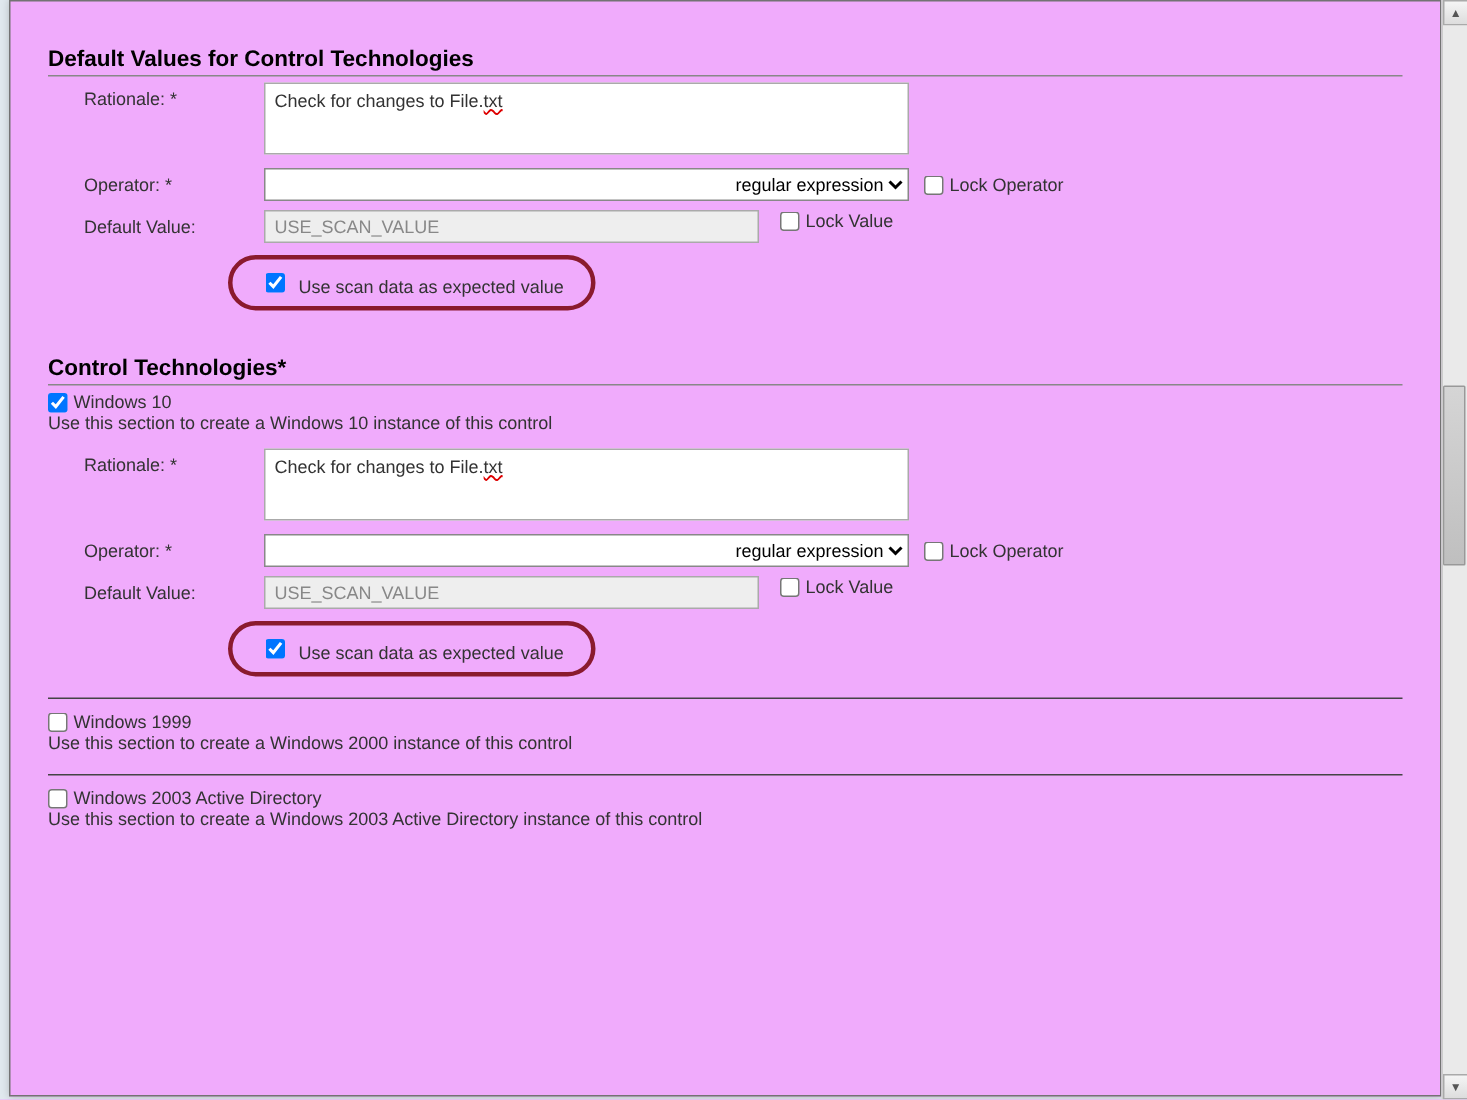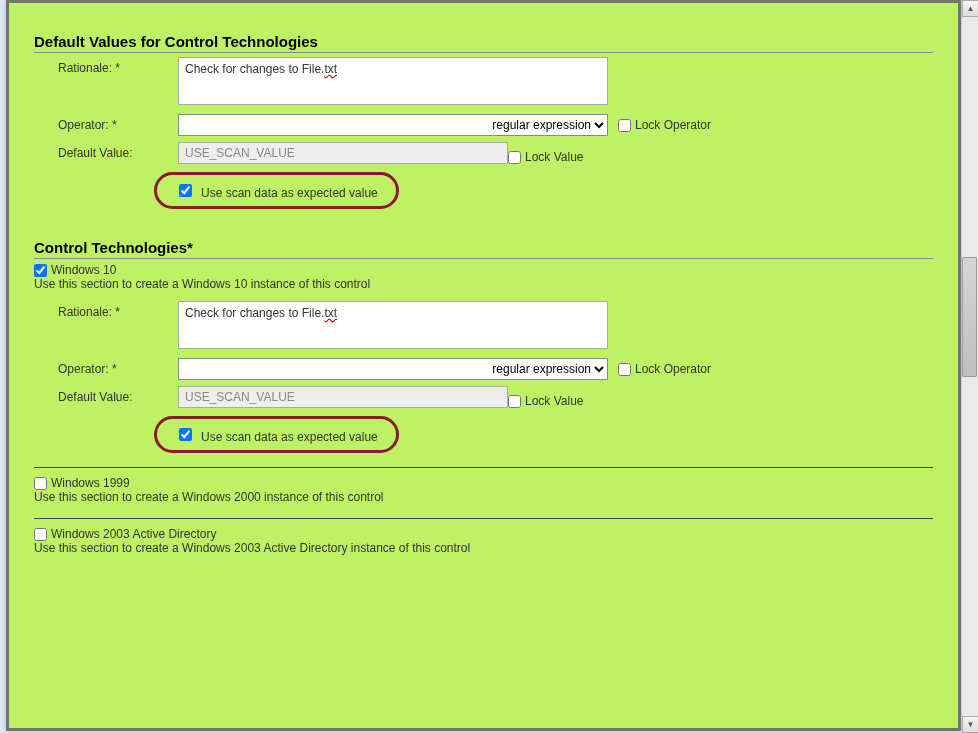--- a/index.html
+++ b/index.html
@@ -13,22 +13,22 @@
     height: 733px;
     overflow: hidden;
     position: relative;
   }
   .window {
     position: absolute;
     left: 6px;
     top: 0;
     width: 955px;
     height: 731px;
-    background: #bef264;
-    border: 3px solid #737373;
+    background: #f0abfc;
+    border: 1px solid #737373;
     box-shadow: 0 0 5px rgba(0,0,0,0.2);
     padding: 0 25px 25px 25px;
     overflow: hidden;
   }
   .scrollbar {
     position: absolute;
     right: 0;
     top: 0;
     width: 17px;
     height: 733px;
@@ -104,22 +104,22 @@
     width: 430px;
     height: 22px;
     border: 1px solid #888;
     font-size: 12px;
     padding-left: 4px;
     background: #fff;
     text-align: right;
   }
   .value-wrap {
     display: flex;
-    align-items: flex-end;
-    gap: 0;
+    align-items: flex-start;
+    gap: 14px;
   }
   input.default-value {
     width: 330px;
     height: 22px;
     border: 1px solid #aaa;
     background: #eee;
     color: #888;
     font-size: 12px;
     padding: 0 6px;
   }

